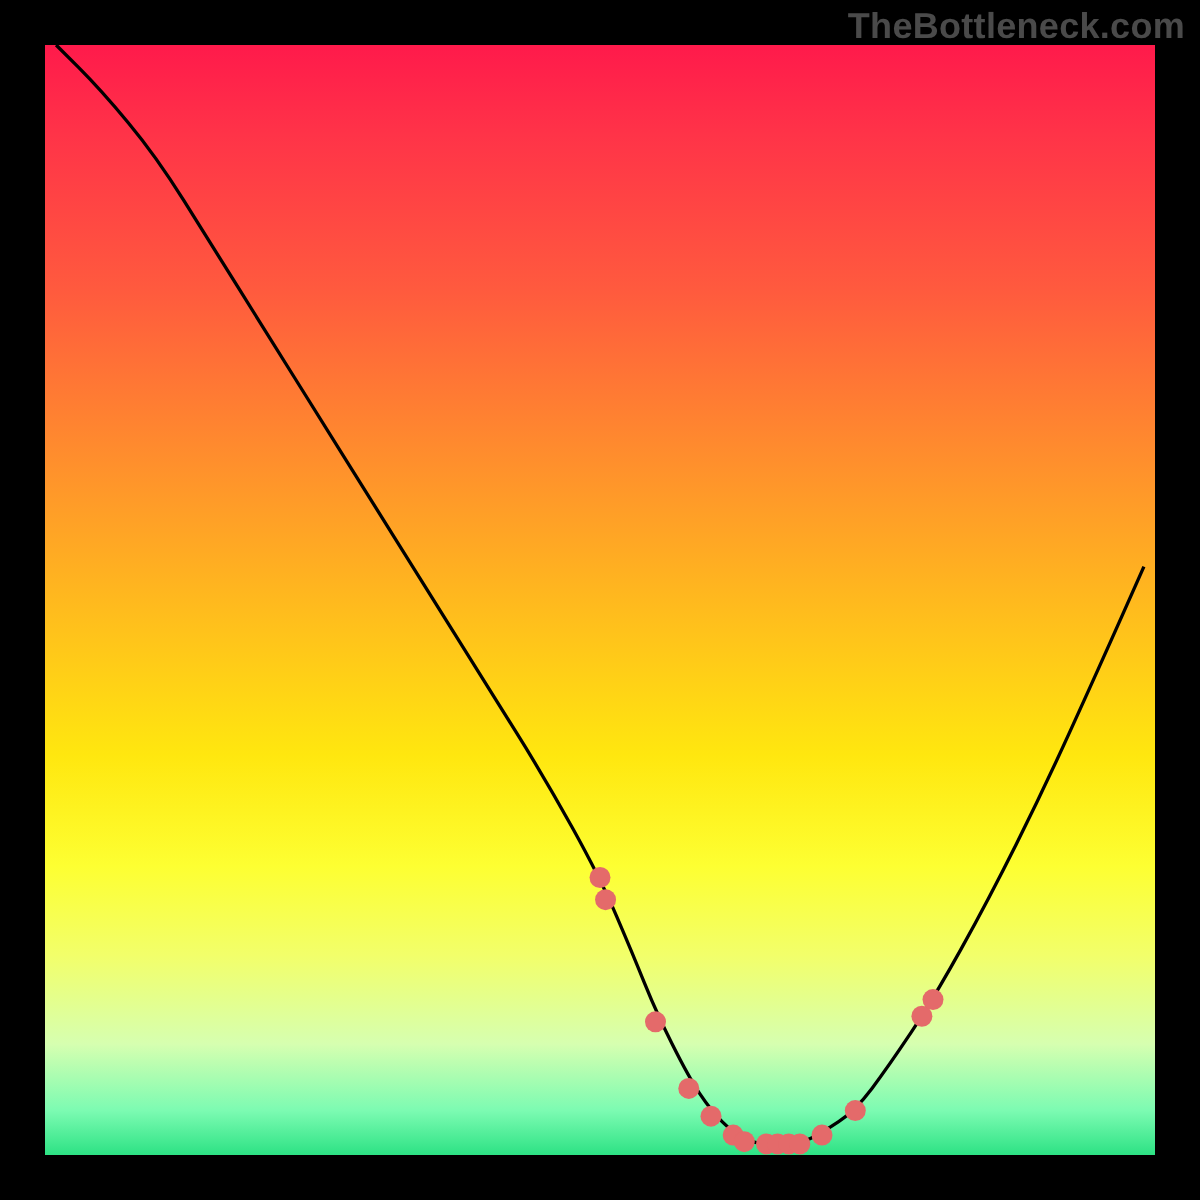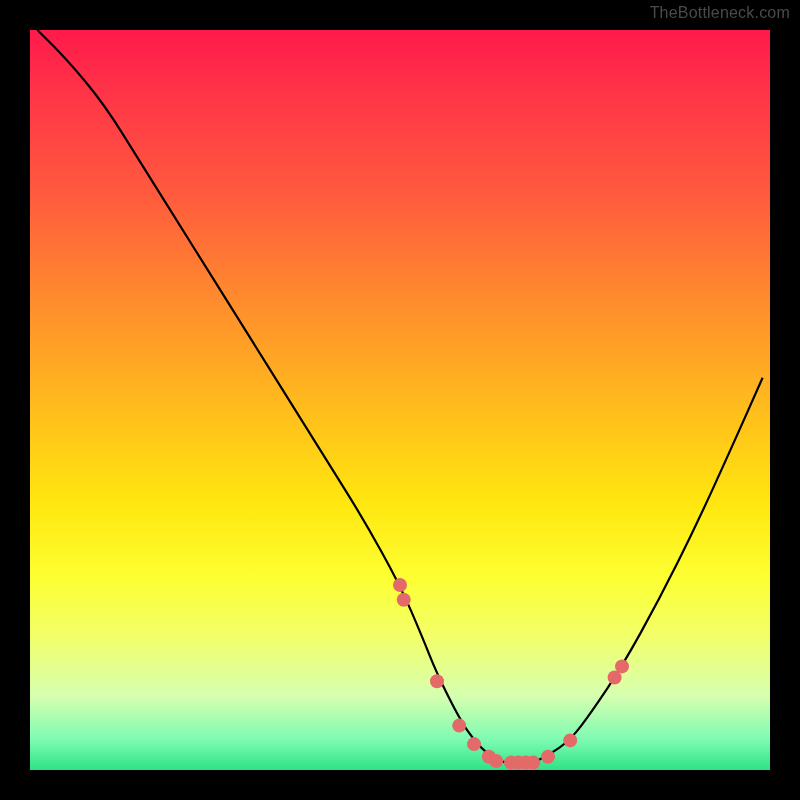--- a/index.html
+++ b/index.html
@@ -37,22 +37,22 @@
       #d6ffb0 90%,
       #7cfbb2 96%,
       #2de284 100%
     );
   }
   .watermark {
     position: absolute;
     top: 4px;
     right: 10px;
     color: #4a4a4a;
-    font-size: 16px;
-    font-weight: 400;
+    font-size: 24px;
+    font-weight: 700;
     letter-spacing: 0.2px;
     user-select: none;
   }
   svg.curve {
     position: absolute;
     left: 0;
     top: 0;
     width: 740px;
     height: 740px;
     overflow: visible;

